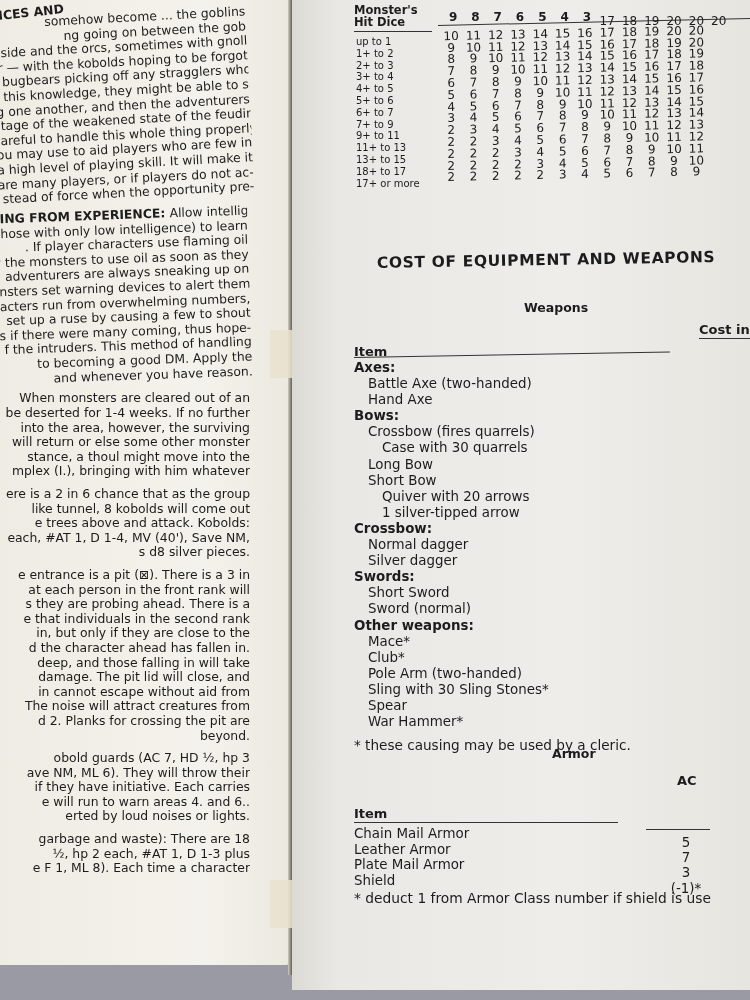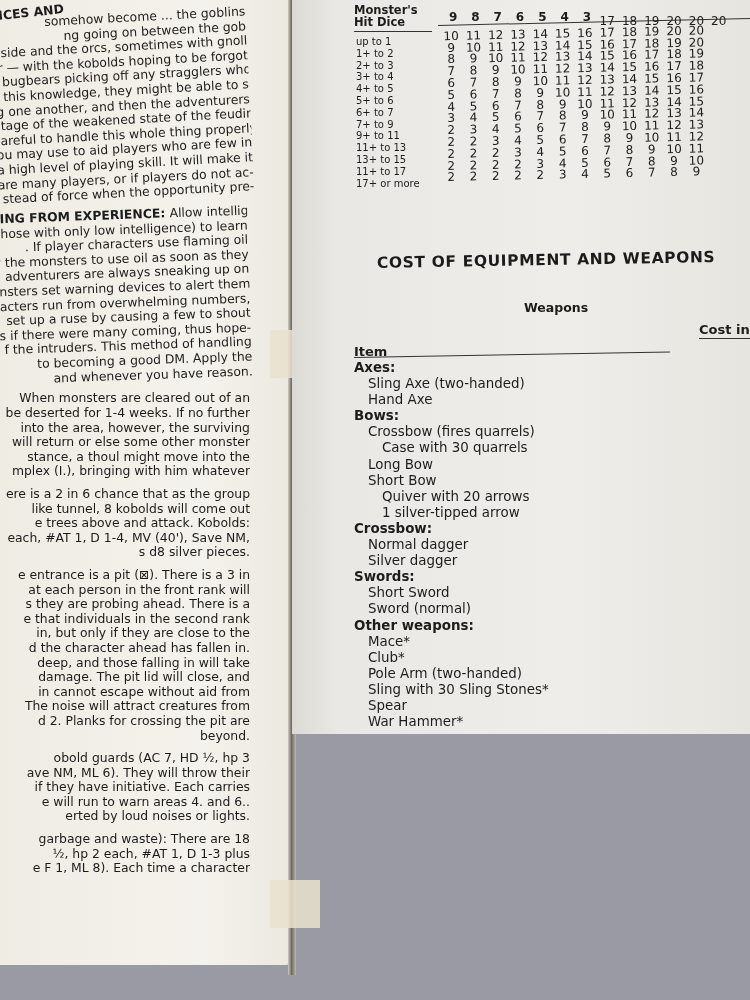--- a/index.html
+++ b/index.html
@@ -11,21 +11,21 @@
   }
   .page {
     position: absolute; top: 0; overflow: hidden;
   }
   .page-left {
     left: 0; width: 292px; height: 965px;
     background: linear-gradient(90deg, #efece4 0%, #f4f2ec 70%, #ebe8df 100%);
     border-bottom-right-radius: 6px;
   }
   .page-right {
-    left: 292px; width: 458px; height: 734px;
+    left: 292px; width: 458px; height: 990px;
     background: linear-gradient(90deg, #dcdad4 0%, #e9e8e4 10%, #eeede9 60%, #e6e5e0 100%);
   }
   .gutter {
     position: absolute; left: 288px; top: 0; width: 8px; height: 975px;
     background: linear-gradient(90deg, #cfcbbf, #6e6a62 45%, #bdb9ae);
   }
   .tape {
     position: absolute; left: 270px; width: 50px; height: 48px;
     background: rgba(232, 226, 205, 0.85);
   }
@@ -166,21 +166,21 @@
           <div>1+ to 2</div>
           <div>2+ to 3</div>
           <div>3+ to 4</div>
           <div>4+ to 5</div>
           <div>5+ to 6</div>
           <div>6+ to 7</div>
           <div>7+ to 9</div>
           <div>9+ to 11</div>
           <div>11+ to 13</div>
           <div>13+ to 15</div>
-          <div>11+ to 17</div>
+          <div>18+ to 17</div>
           <div>17+ or more</div>
         </div>
       <div class="ac-head" id="ac-head">
           <span>9</span>
           <span>8</span>
           <span>7</span>
           <span>6</span>
           <span>5</span>
           <span>4</span>
           <span>3</span>
@@ -206,21 +206,21 @@
 
     <div class="cost-title">COST OF EQUIPMENT AND WEAPONS</div>
 
     <div class="sub-title" style="left:170px; top:300px;">Weapons</div>
     <div class="item-head" style="left:0px; top:344px;">Item</div>
     <div class="rule" style="left:0px; top:357px; width:316px; transform:rotate(-1deg); transform-origin:left;"></div>
     <div class="item-head" style="left:345px; top:322px;">Cost in</div>
     <div class="rule" style="left:345px; top:338px; width:60px;"></div>
     <div class="list" style="left:0px; top:360px;" id="weapons-list">
         <div class="cat">Axes:</div>
-        <div class="i1">Sling Axe (two-handed)</div>
+        <div class="i1">Battle Axe (two-handed)</div>
         <div class="i1">Hand Axe</div>
         <div class="cat">Bows:</div>
         <div class="i1">Crossbow (fires quarrels)</div>
         <div class="i2">Case with 30 quarrels</div>
         <div class="i1">Long Bow</div>
         <div class="i1">Short Bow</div>
         <div class="i2">Quiver with 20 arrows</div>
         <div class="i2">1 silver-tipped arrow</div>
         <div class="cat">Crossbow:</div>
         <div class="i1">Normal dagger</div>

